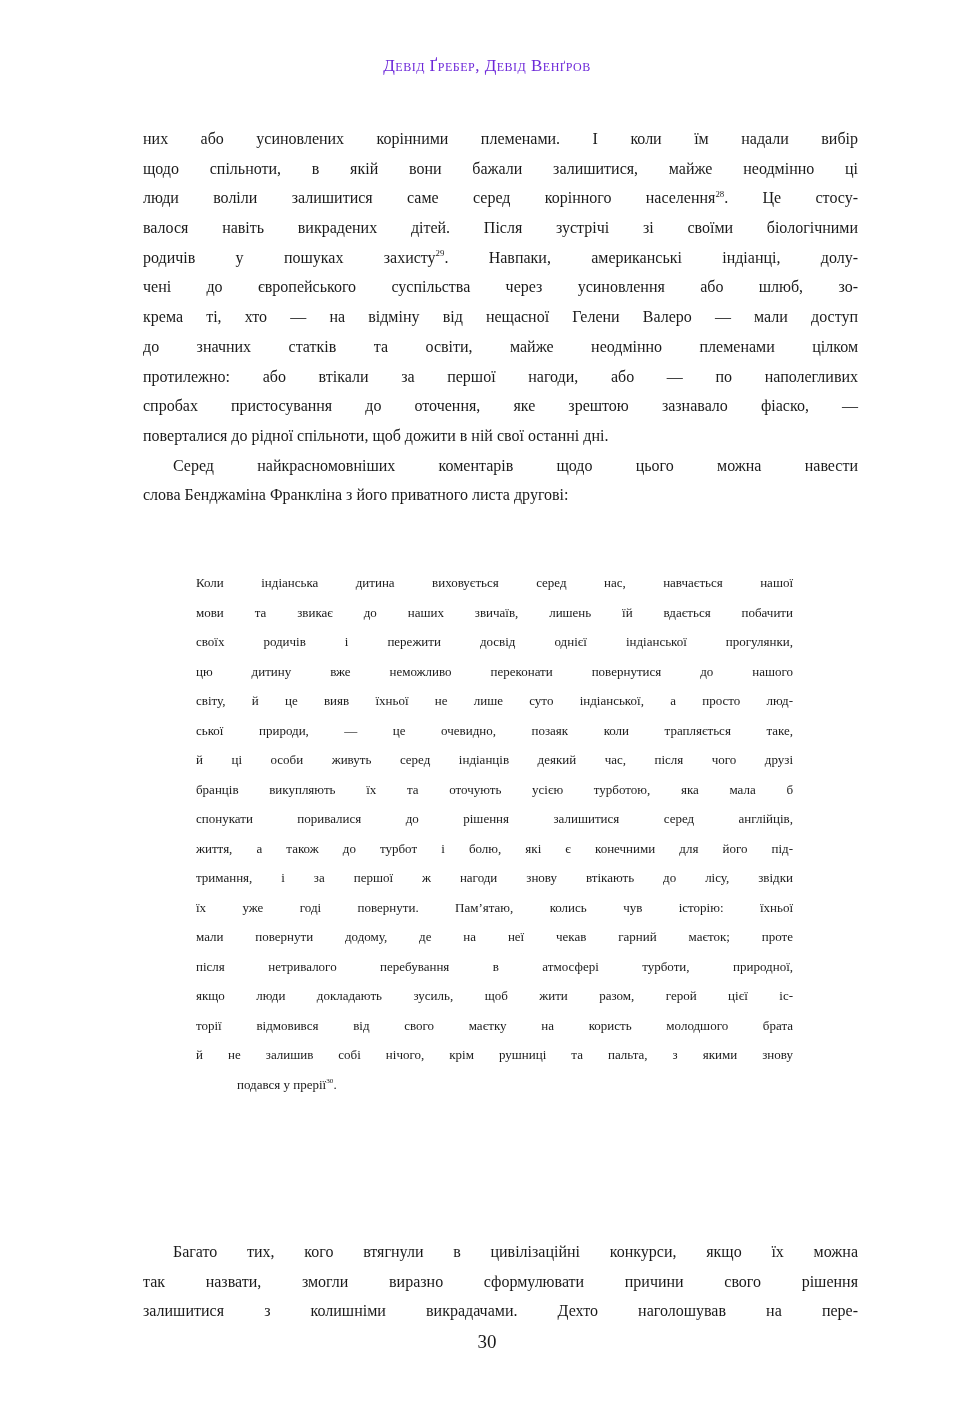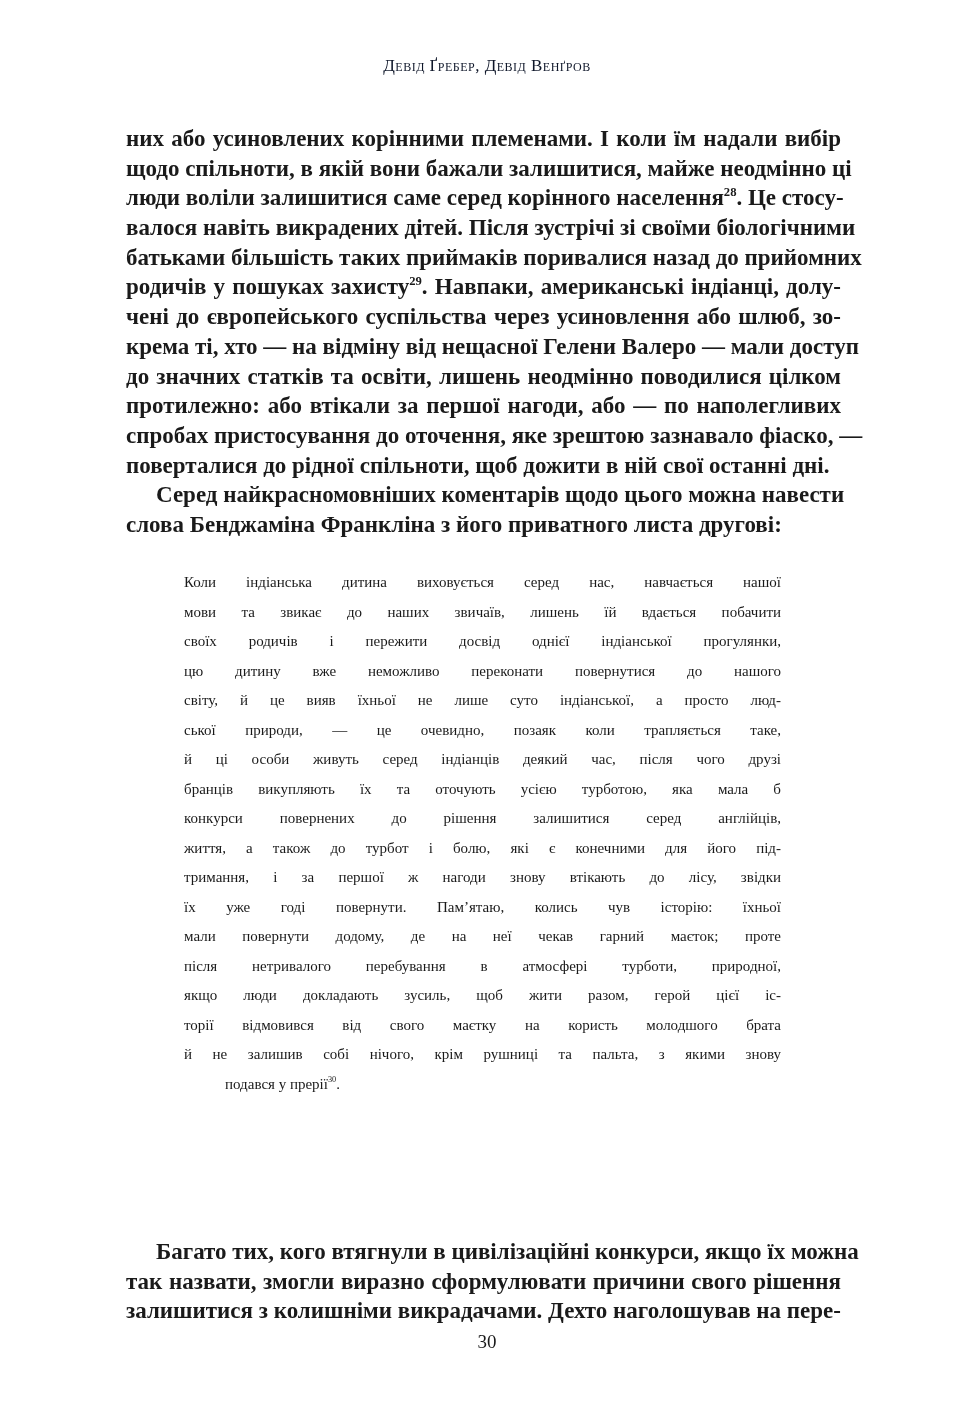--- a/index.html
+++ b/index.html
@@ -1,63 +1,62 @@
 <!DOCTYPE html>
 <html><head>
   <meta charset="utf-8">
   <style>
     html, body { margin: 0; padding: 0; background: #ffffff; }
     body { width: 974px; height: 1406px; position: relative; overflow: hidden;
            font-family: "Liberation Serif", "DejaVu Serif", serif; color: #1a1a1a; }
     .running-head { position: absolute; top: 56px; left: 0; width: 974px; text-align: center;
-                    font-size: 17px; font-variant: small-caps; letter-spacing: 0.5px; color: #0f172a; }
-    .body-text { position: absolute; left: 126px; width: 715px; font-size: 23px; font-weight: bold; }
+                    font-size: 17px; font-variant: small-caps; letter-spacing: 0.5px; color: #6d28d9; }
+    .body-text { position: absolute; left: 143px; width: 715px; font-size: 16px; }
     .body-text .line { display: block; height: 29.7px; line-height: 29.7px;
                        text-align: justify; text-align-last: justify; white-space: nowrap; overflow: visible; }
     .body-text .line.last { text-align-last: left; }
     .body-text .line.indent { padding-left: 30px; }
-    .quote { position: absolute; left: 184px; width: 597px; font-size: 15px; }
+    .quote { position: absolute; left: 196px; width: 597px; font-size: 13px; }
     .quote .line { display: block; height: 29.5px; line-height: 29.5px;
                    text-align: justify; text-align-last: justify; white-space: nowrap; }
     .quote .line.last { text-align-last: left; margin-left: 41px; }
     .page-number { position: absolute; top: 1331px; left: 0; width: 974px; text-align: center; font-size: 19px; }
     sup { font-size: 0.55em; vertical-align: 0; position: relative; top: -0.75em; line-height: 0; }
   </style>
 </head>
 <body>
 
 <div class="running-head">Девід Ґребер, Девід Венґров</div>
 
 <div class="body-text" style="top:124px;">
   <span class="line">них або усиновлених корінними племенами. І коли їм надали вибір</span>
   <span class="line">щодо спільноти, в якій вони бажали залишитися, майже неодмінно ці</span>
   <span class="line"><span>люди воліли залишитися саме серед корінного населення</span><sup>28</sup><span>. Це стосу-</span></span>
   <span class="line">валося навіть викрадених дітей. Після зустрічі зі своїми біологічними</span>
-  <span class="line">батьками більшість таких приймаків поривалися назад до прийомних</span>
   <span class="line"><span>родичів у пошуках захисту</span><sup>29</sup><span>. Навпаки, американські індіанці, долу-</span></span>
   <span class="line">чені до європейського суспільства через усиновлення або шлюб, зо-</span>
   <span class="line">крема ті, хто — на відміну від нещасної Гелени Валеро — мали доступ</span>
-  <span class="line">до значних статків та освіти, лишень неодмінно поводилися цілком</span>
+  <span class="line">до значних статків та освіти, майже неодмінно племенами цілком</span>
   <span class="line">протилежно: або втікали за першої нагоди, або — по наполегливих</span>
   <span class="line">спробах пристосування до оточення, яке зрештою зазнавало фіаско, —</span>
   <span class="line last">поверталися до рідної спільноти, щоб дожити в ній свої останні дні.</span>
   <span class="line indent">Серед найкрасномовніших коментарів щодо цього можна навести</span>
   <span class="line last">слова Бенджаміна Франкліна з його приватного листа другові:</span>
 </div>
 
 <div class="quote" style="top:568px;">
   <span class="line">Коли індіанська дитина виховується серед нас, навчається нашої</span>
   <span class="line">мови та звикає до наших звичаїв, лишень їй вдається побачити</span>
   <span class="line">своїх родичів і пережити досвід однієї індіанської прогулянки,</span>
   <span class="line">цю дитину вже неможливо переконати повернутися до нашого</span>
   <span class="line">світу, й це вияв їхньої не лише суто індіанської, а просто люд-</span>
   <span class="line">ської природи, — це очевидно, позаяк коли трапляється таке,</span>
   <span class="line">й ці особи живуть серед індіанців деякий час, після чого друзі</span>
   <span class="line">бранців викупляють їх та оточують усією турботою, яка мала б</span>
-  <span class="line">конкурси повернених до рішення залишитися серед англійців,</span>
+  <span class="line">спонукати поривалися до рішення залишитися серед англійців,</span>
   <span class="line">життя, а також до турбот і болю, які є конечними для його під-</span>
   <span class="line">тримання, і за першої ж нагоди знову втікають до лісу, звідки</span>
   <span class="line">їх уже годі повернути. Пам’ятаю, колись чув історію: їхньої</span>
   <span class="line">мали повернути додому, де на неї чекав гарний маєток; проте</span>
   <span class="line">після нетривалого перебування в атмосфері турботи, природної,</span>
   <span class="line">якщо люди докладають зусиль, щоб жити разом, герой цієї іс-</span>
   <span class="line">торії відмовився від свого маєтку на користь молодшого брата</span>
   <span class="line">й не залишив собі нічого, крім рушниці та пальта, з якими знову</span>
   <span class="line last"><span>подався у прерії</span><sup>30</sup><span>.</span></span>
 </div>

